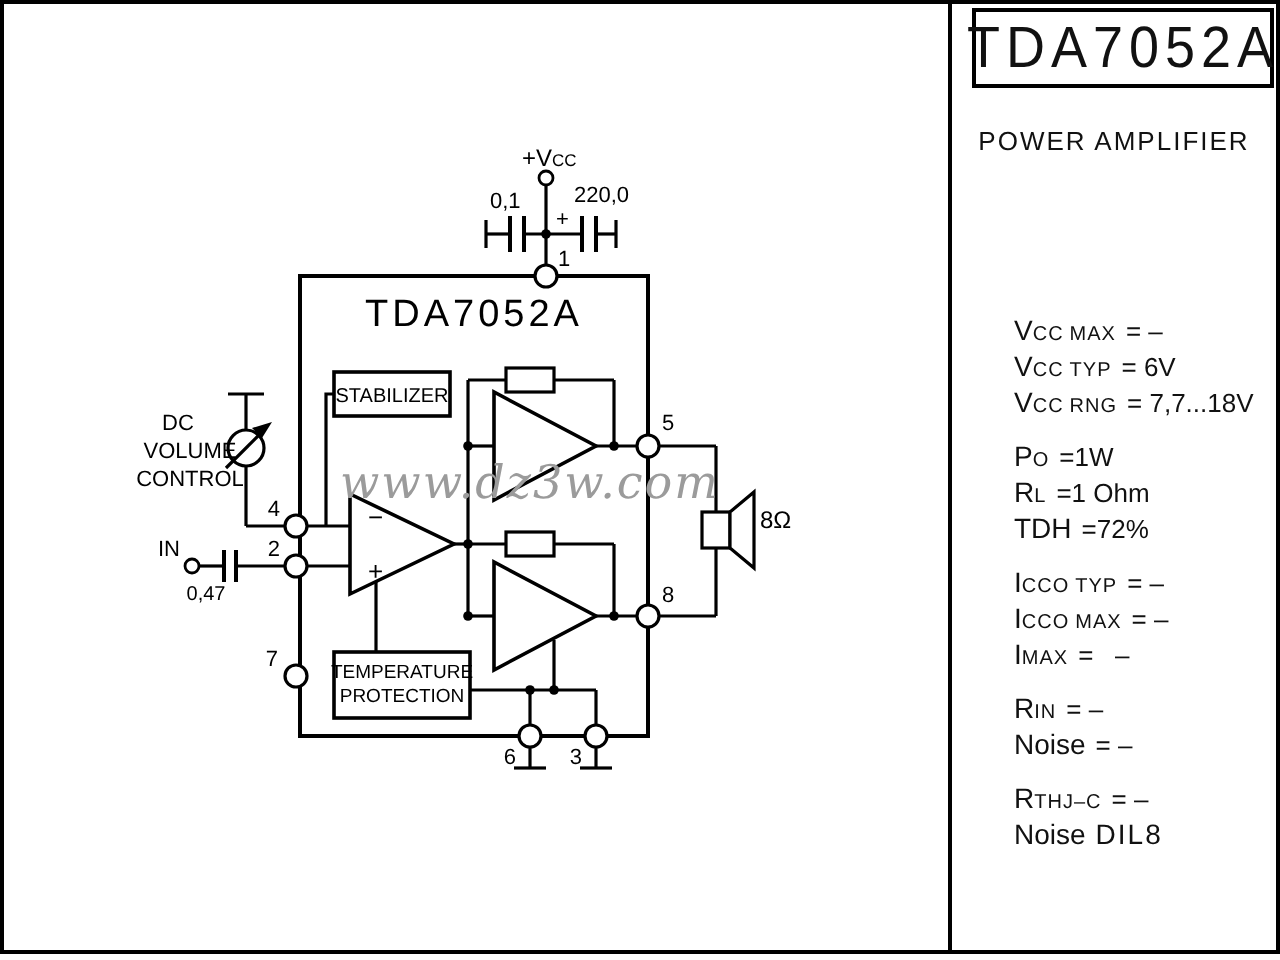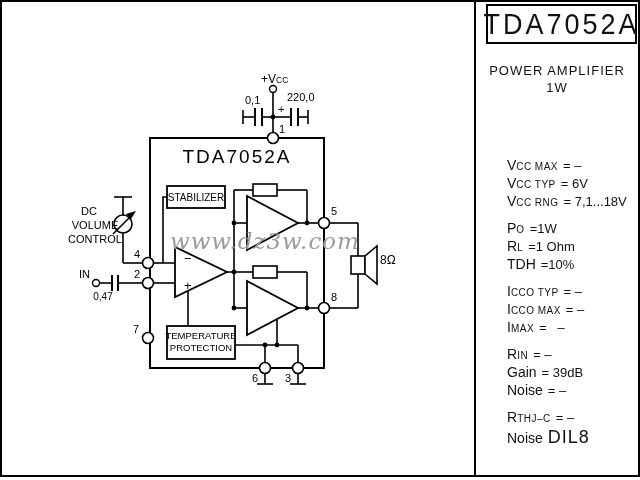--- a/index.html
+++ b/index.html
@@ -18,21 +18,21 @@
     position:absolute;left:476px;top:62px;width:162px;text-align:center;
     font-size:13px;letter-spacing:1px;line-height:17px;white-space:nowrap;
   }
   #spec-list{position:absolute;left:507px;top:157px;width:128px;}
   .spec-row{height:18px;display:flex;align-items:baseline;white-space:pre;}
   .spec-row.gap{margin-top:9px;}
   .spec-row .m{font-size:14px;}
   .spec-row .s{font-size:10px;letter-spacing:.5px;}
   .spec-row .s2{margin-left:3px;}
   .spec-row .v{font-size:13px;margin-left:5px;white-space:pre;}
-  .spec-row .v.big{font-size:18px;letter-spacing:1px;}
+  .spec-row .v.big{font-size:14px;letter-spacing:1px;}
   
   .st{font-family:"Liberation Sans",sans-serif;fill:#000;}
   .wm{font-family:"DejaVu Serif",serif;font-style:italic;fill:#9b9b9b;letter-spacing:1px;}
 </style>
 </head>
 <body>
 
 <div id="stage">
 
   <svg width="640" height="480" viewBox="0 0 640 480">
@@ -188,32 +188,30 @@
 
     <text class="wm" x="170" y="249" font-size="23">www.dz3w.com</text>
   </svg>
 
   
   <div id="title-box">
     <span class="t">TDA7052A</span>
   </div>
   <div id="subtitle">
     <div>POWER AMPLIFIER</div>
-    <div>1W</div>
   </div>
   <div id="spec-list">
       <div class="spec-row"><span class="m">V</span><span class="s">CC</span><span class="s s2">MAX</span><span class="v">= –</span></div>
       <div class="spec-row"><span class="m">V</span><span class="s">CC</span><span class="s s2">TYP</span><span class="v">= 6V</span></div>
-      <div class="spec-row"><span class="m">V</span><span class="s">CC</span><span class="s s2">RNG</span><span class="v">= 7,1...18V</span></div>
+      <div class="spec-row"><span class="m">V</span><span class="s">CC</span><span class="s s2">RNG</span><span class="v">= 7,7...18V</span></div>
       <div class="spec-row gap"><span class="m">P</span><span class="s">O</span><span class="v">=1W</span></div>
       <div class="spec-row"><span class="m">R</span><span class="s">L</span><span class="v">=1 Ohm</span></div>
-      <div class="spec-row"><span class="m">TDH</span><span class="v">=10%</span></div>
+      <div class="spec-row"><span class="m">TDH</span><span class="v">=72%</span></div>
       <div class="spec-row gap"><span class="m">I</span><span class="s">CCO</span><span class="s s2">TYP</span><span class="v">= –</span></div>
       <div class="spec-row"><span class="m">I</span><span class="s">CCO</span><span class="s s2">MAX</span><span class="v">= –</span></div>
       <div class="spec-row"><span class="m">I</span><span class="s">MAX</span><span class="v">=   –</span></div>
       <div class="spec-row gap"><span class="m">R</span><span class="s">IN</span><span class="v">= –</span></div>
-      <div class="spec-row"><span class="m">Gain</span><span class="v">= 39dB</span></div>
       <div class="spec-row"><span class="m">Noise</span><span class="v">= –</span></div>
       <div class="spec-row gap"><span class="m">R</span><span class="s">THJ–C</span><span class="v">= –</span></div>
       <div class="spec-row"><span class="m">Noise</span><span class="v big">DIL8</span></div>
     </div>
 
 </div>
 
 </body></html>

